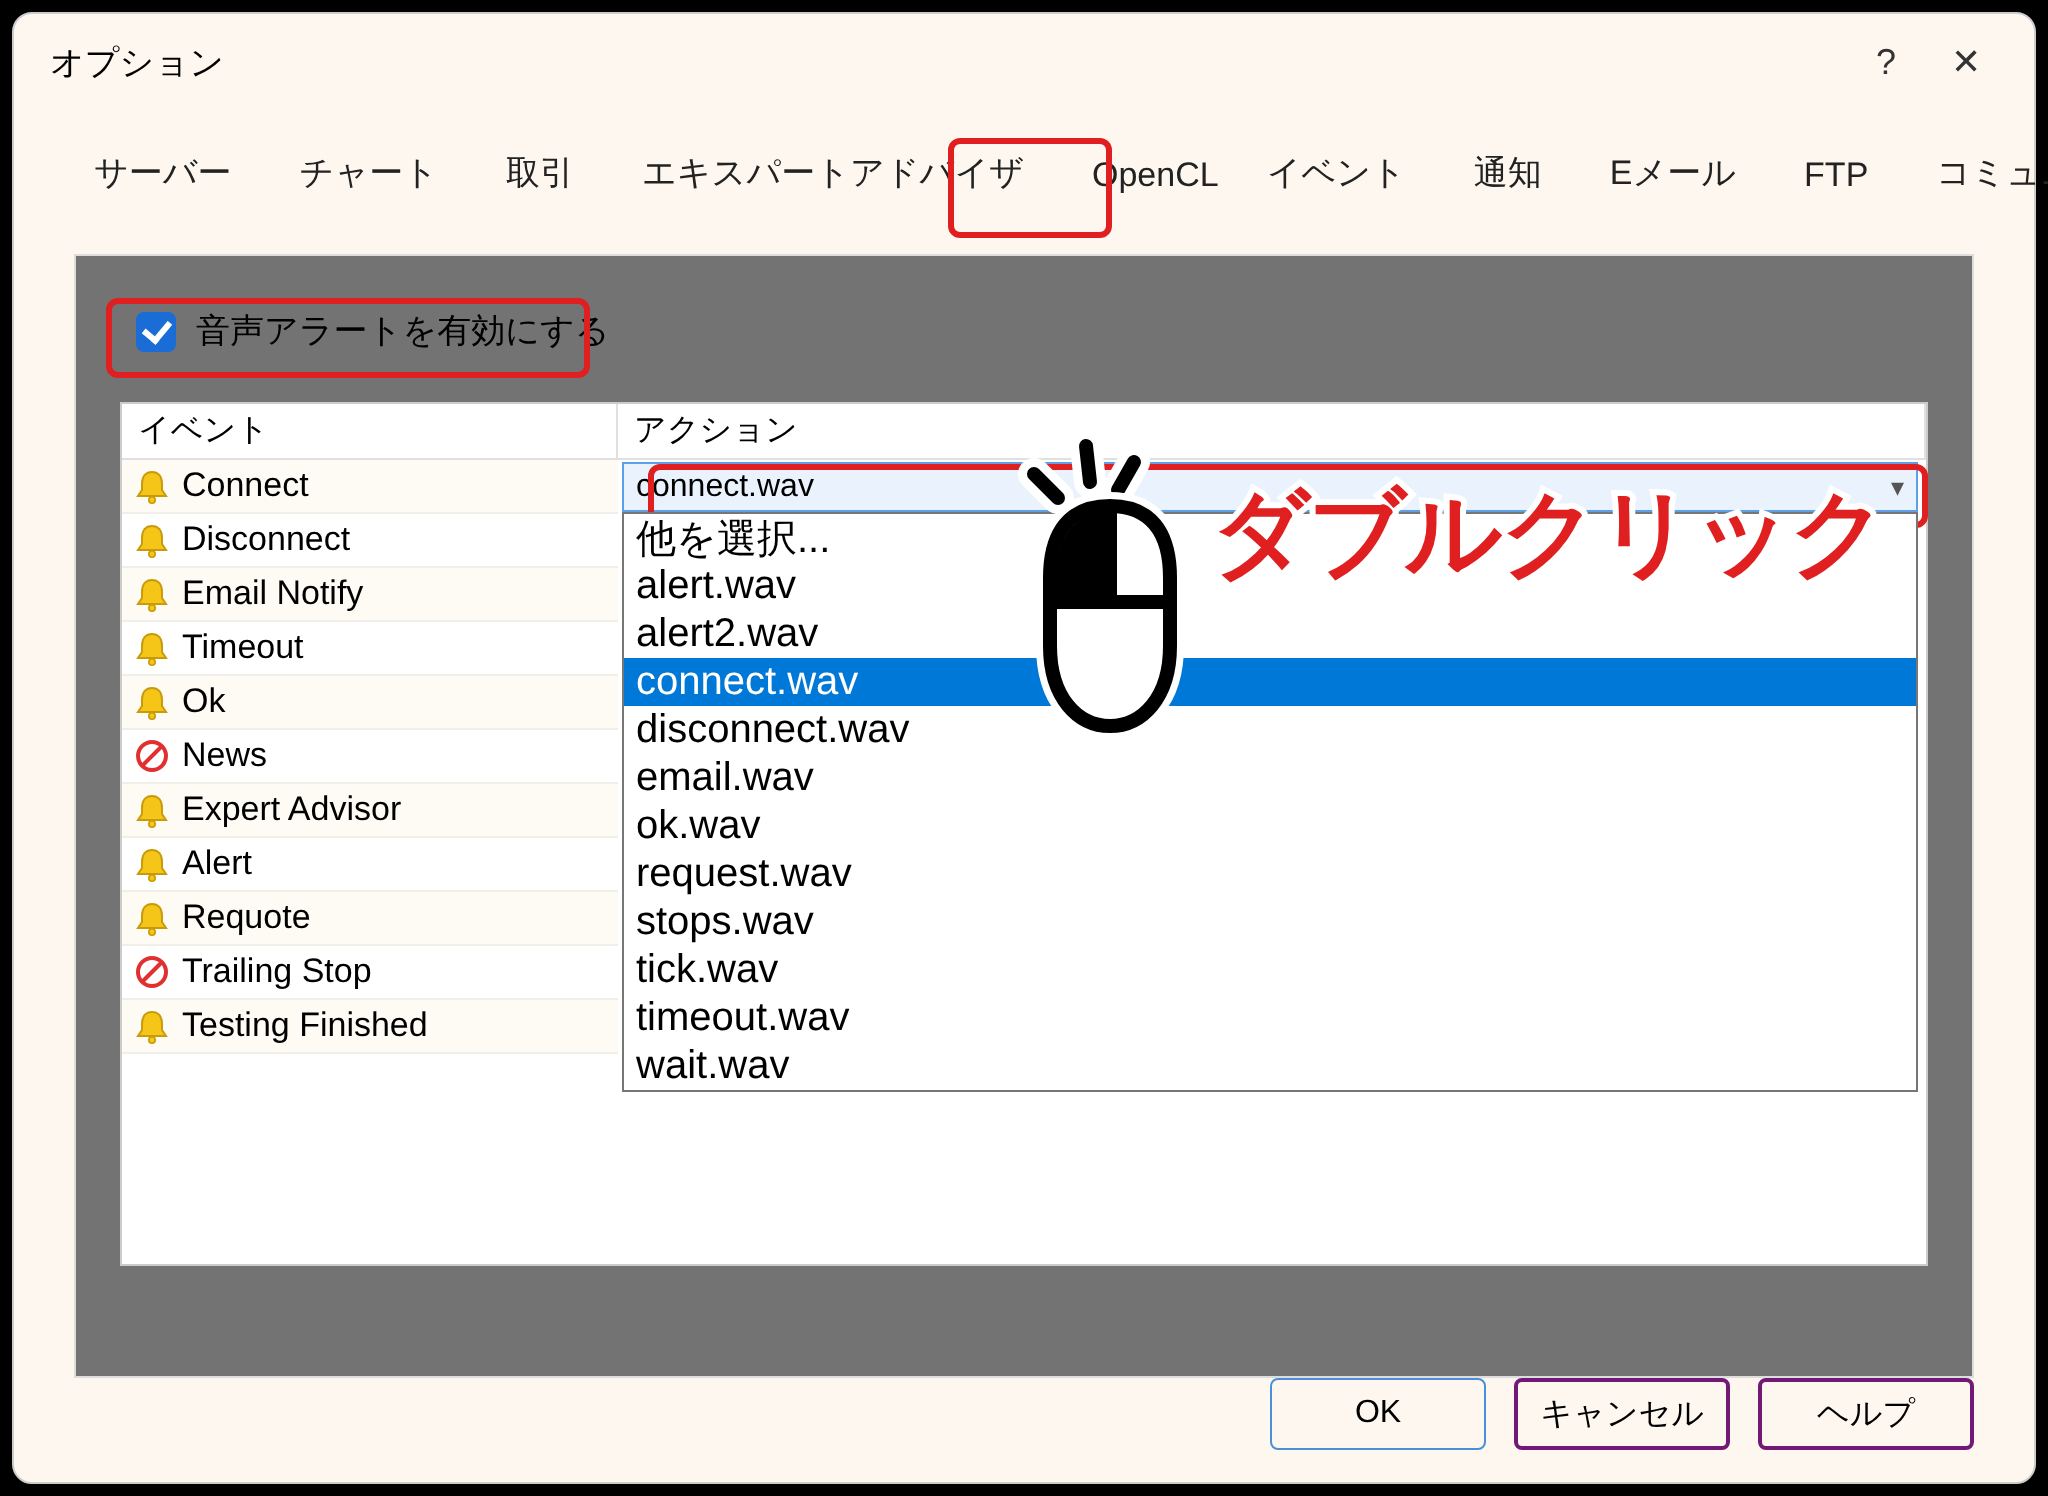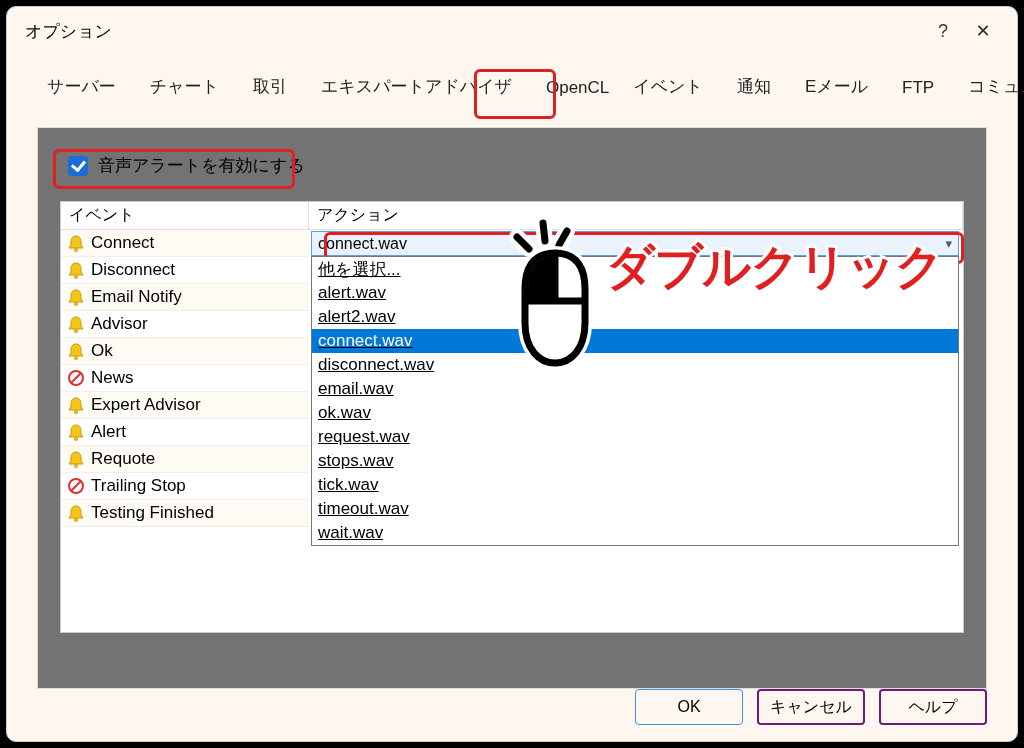--- a/index.html
+++ b/index.html
@@ -162,23 +162,22 @@
   .hl-combo {
     left: 317px; top: 225px;
     width: 640px; height: 32px;
   }
   .dropdown {
     position: absolute;
     left: 250px; top: 54px;
     right: 4px;
     border: 1px solid #767676;
     background: #fff;
-    font-size: 17px;
+    font-size: 20px;
     z-index: 5;
-    text-decoration: underline;
   }
   .dd-item {
     padding: 1px 6px;
     height: 24px;
     display: flex; align-items: center;
     cursor: default;
   }
   .dd-item.selected {
     background: #0078D7;
     color: #fff;
@@ -291,21 +290,21 @@
               <span>Email Notify</span>
             </div>
           </div>
           <div class="row">
             <div class="col1">
               <span class="bell">
                 <svg viewBox="0 0 18 18">
                   <use href="#bell-icon"></use>
                 </svg>
               </span>
-              <span>Advisor</span>
+              <span>Timeout</span>
             </div>
           </div>
           <div class="row">
             <div class="col1">
               <span class="bell">
                 <svg viewBox="0 0 18 18">
                   <use href="#bell-icon"></use>
                 </svg>
               </span>
               <span>Ok</span>

